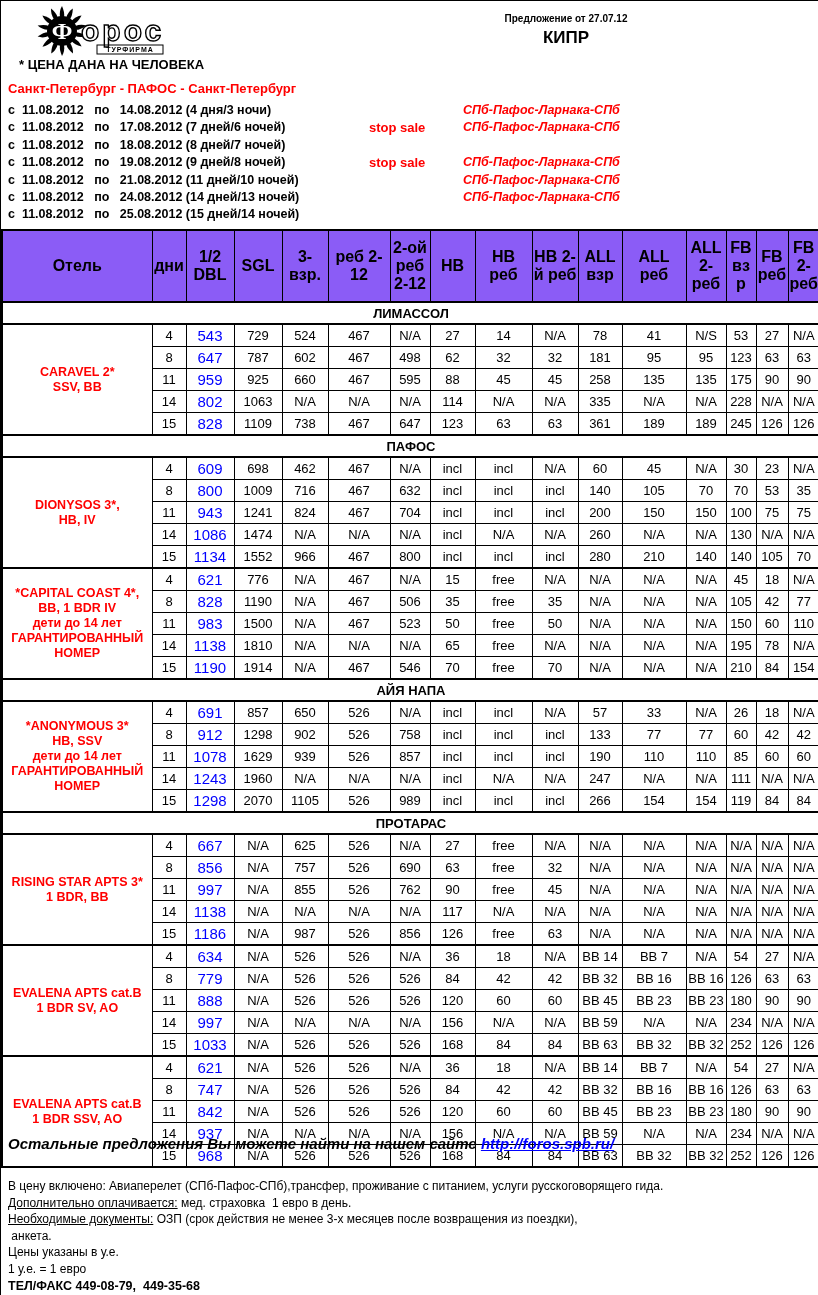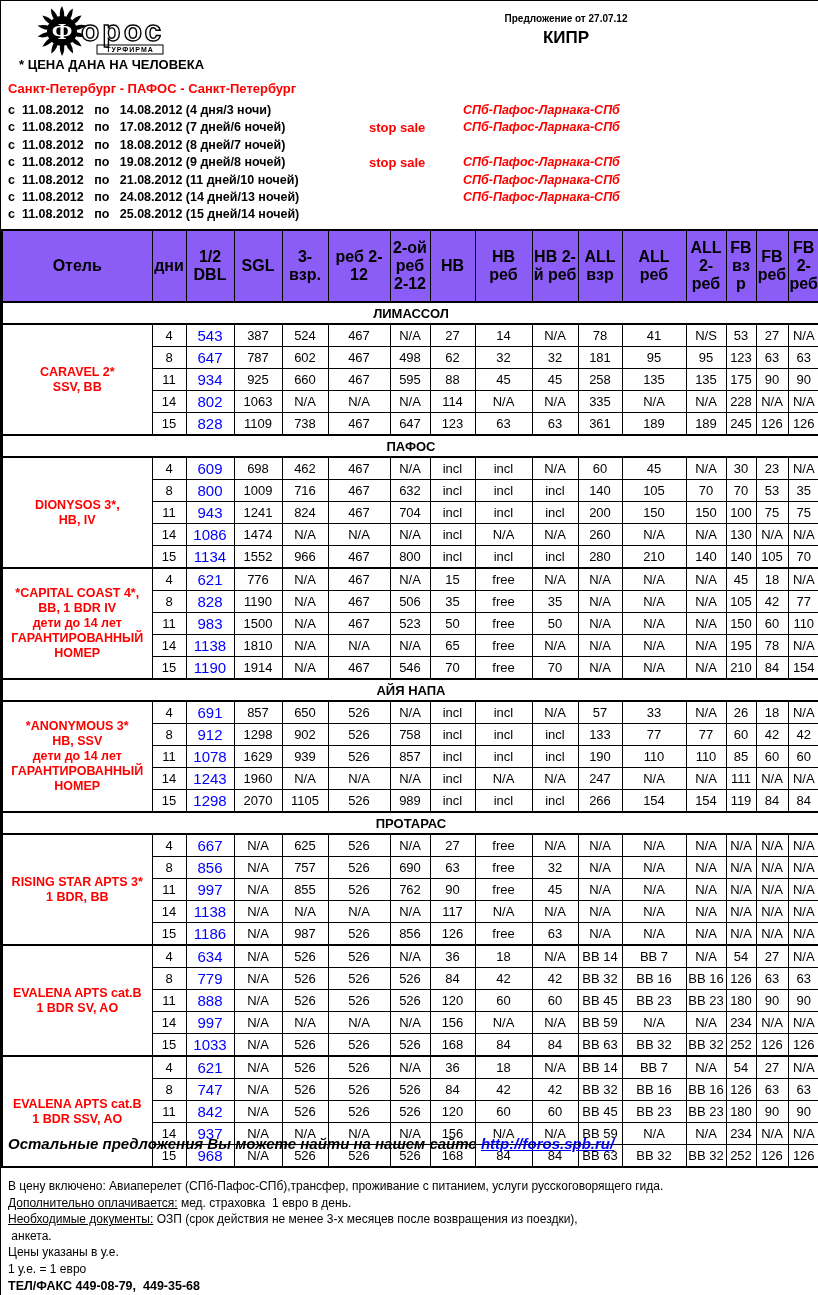--- a/index.html
+++ b/index.html
@@ -181,21 +181,21 @@
         <tr class="section-row">
           <td colspan="16">ЛИМАССОЛ</td>
         </tr>
         <tr class="data-row hotel-start">
           <td class="hotel-cell" rowspan="5">
             <div>CARAVEL 2*</div>
             <div>SSV, BB</div>
           </td>
           <td>4</td>
           <td class="dbl-cell">543</td>
-          <td>387</td>
+          <td>729</td>
           <td>524</td>
           <td>467</td>
           <td>N/A</td>
           <td>27</td>
           <td>14</td>
           <td>N/A</td>
           <td>78</td>
           <td>41</td>
           <td>N/S</td>
           <td>53</td>
@@ -214,21 +214,21 @@
           <td>32</td>
           <td>181</td>
           <td>95</td>
           <td>95</td>
           <td>123</td>
           <td>63</td>
           <td>63</td>
         </tr>
         <tr class="data-row">
           <td>11</td>
-          <td class="dbl-cell">934</td>
+          <td class="dbl-cell">959</td>
           <td>925</td>
           <td>660</td>
           <td>467</td>
           <td>595</td>
           <td>88</td>
           <td>45</td>
           <td>45</td>
           <td>258</td>
           <td>135</td>
           <td>135</td>

